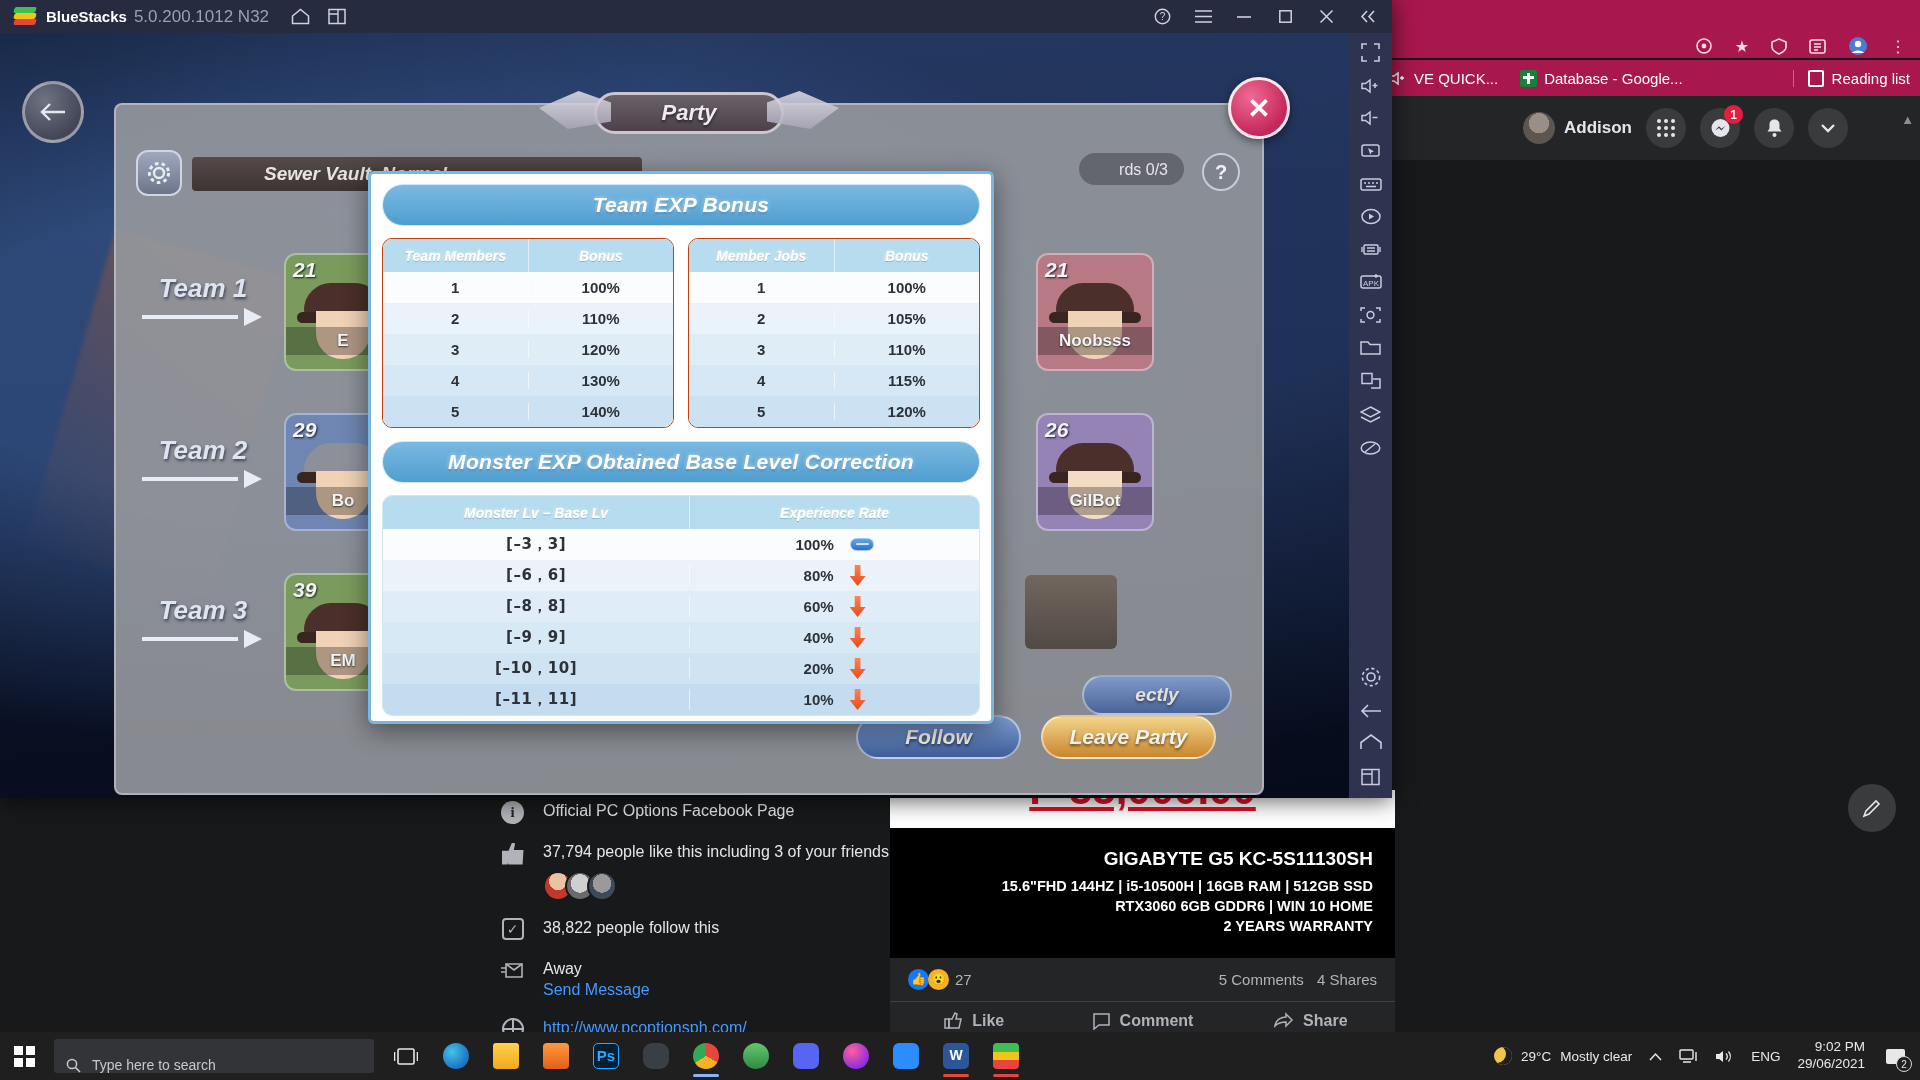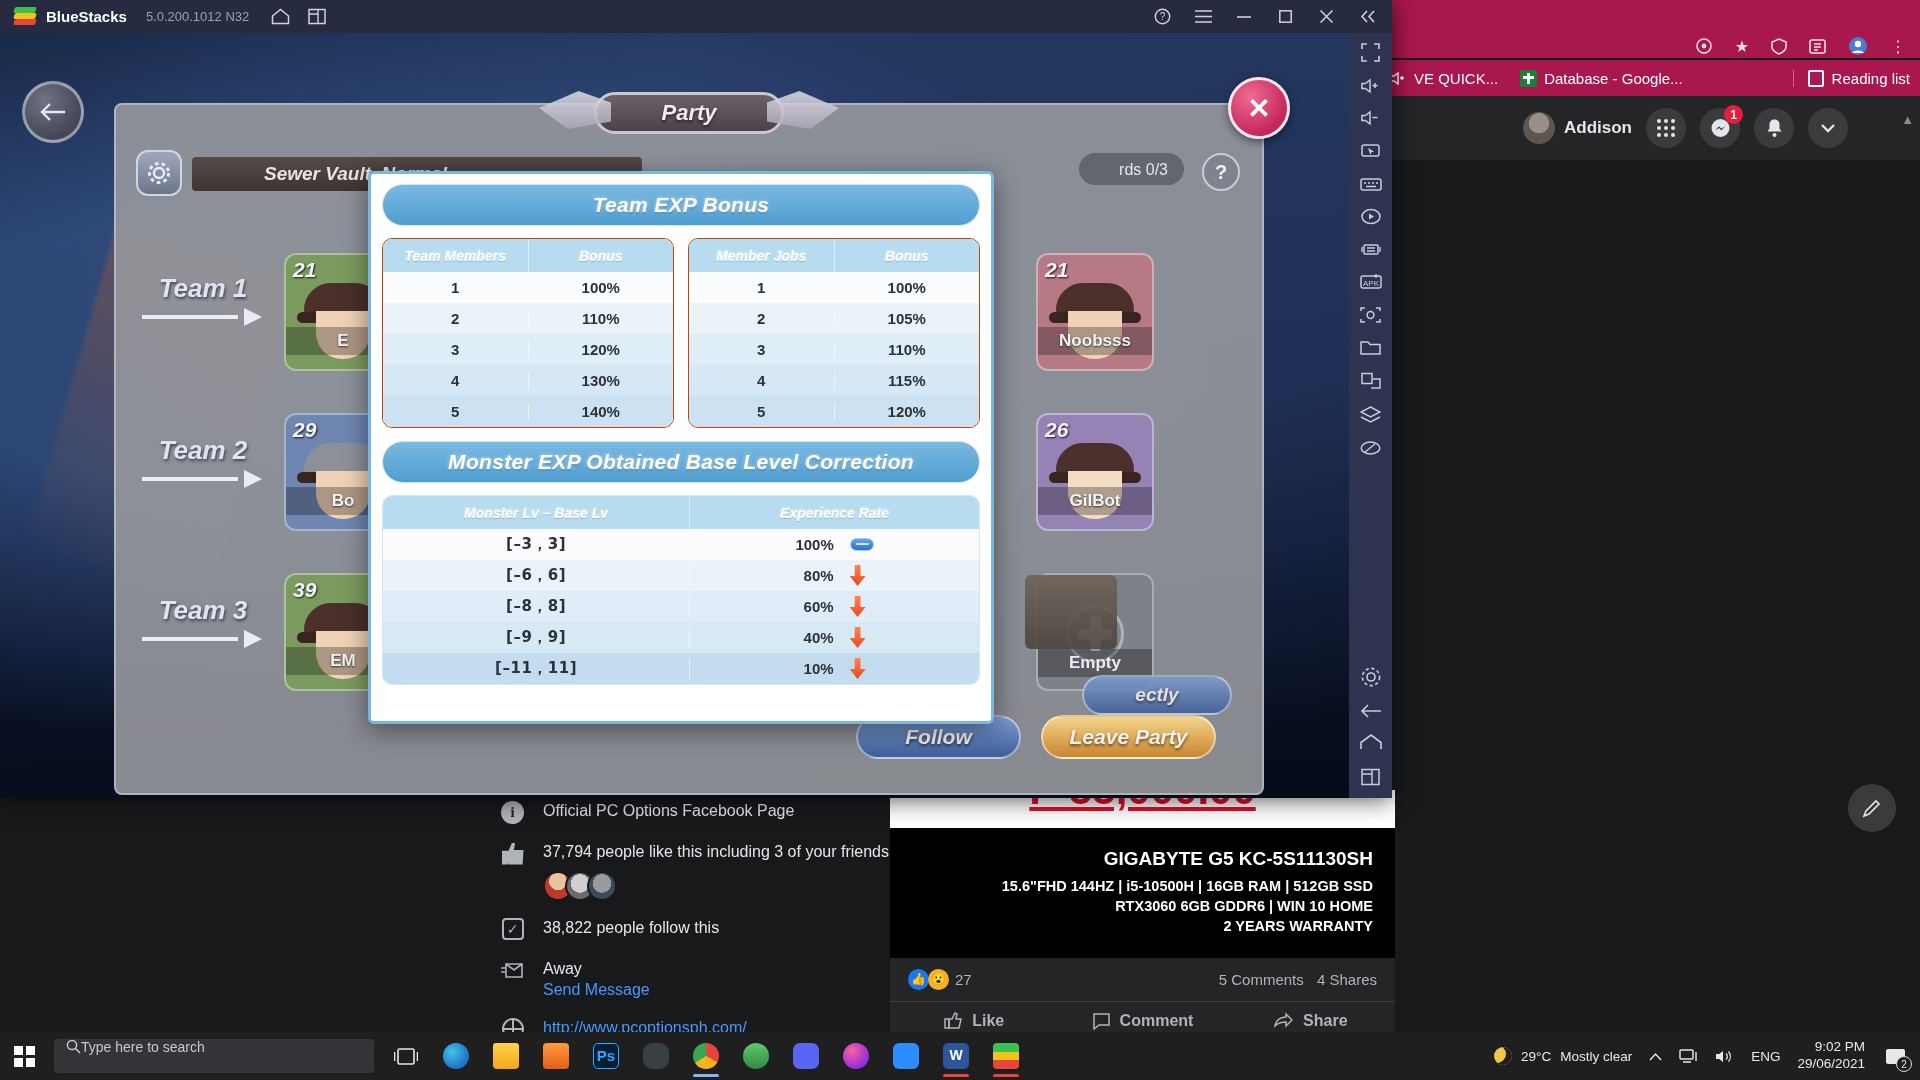--- a/index.html
+++ b/index.html
@@ -181,21 +181,21 @@
     width: 22px; height: 20px; margin: 0 10px 0 8px; position: relative;
   }
   .bs-logo i {
     position: absolute; left: 0; width: 22px; height: 6px; border-radius: 2px; display: block;
     transform: skewX(-16deg);
   }
   .bs-logo i:nth-child(1) { top: 0;  background: #3fbf4f; }
   .bs-logo i:nth-child(2) { top: 6px; background: #f0c419; }
   .bs-logo i:nth-child(3) { top: 12px; background: #e8453c; }
   .bs-title { font-size: 15px; font-weight: bold; color: #fff; }
-  .bs-ver { font-size: 13px; color: #9aa0b5; margin-left: 19px; text-align: center; }
+  .bs-ver { font-size: 17px; color: #9aa0b5; margin-left: 7px; text-align: center; }
   .bs-ticons { display: flex; gap: 18px; margin-left: 22px; color: #cfd2e0; }
   .bs-winctl { margin-left: auto; display: flex; gap: 3px; align-items: center; }
   .bs-winctl div {
     width: 38px; height: 30px; display: flex; align-items: center; justify-content: center;
     color: #cfd2e0; font-size: 14px;
   }
   .bs-sidebar {
     position: absolute; right: 0; top: 33px; width: 43px; height: 765px;
     background: #2e3350; display: flex; flex-direction: column; align-items: center;
     padding-top: 10px; gap: 16px; color: #c9ccdd;
@@ -480,21 +480,21 @@
     position: absolute; left: 0; bottom: 0; width: 1920px; height: 48px;
     background: #1f1f1f; display: flex; align-items: center;
   }
   .tb-start {
     width: 48px; height: 48px; display: flex; align-items: center; justify-content: center;
   }
   .win-logo { display: grid; grid-template-columns: 9px 9px; grid-template-rows: 9px 9px; gap: 3px; }
   .win-logo i { background: #fff; display: block; }
   .tb-search {
     width: 320px; height: 34px; margin-left: 6px; background: #333438;
-    border-radius: 3px; display: flex; align-items: flex-start; 
+    border-radius: 3px; display: flex; align-items: flex-end; gap: 11px;
     padding: 0 12px; color: #c9c9cc; font-size: 14px;
   }
   .tb-icons { display: flex; align-items: center; gap: 6px; margin-left: 10px; }
   .tb-app {
     width: 44px; height: 44px; border-radius: 4px; position: relative;
     display: flex; align-items: center; justify-content: center;
   }
   .tb-app .g { width: 26px; height: 26px; border-radius: 5px; display: block; }
   .tb-app.active::after {
     content: ""; position: absolute; bottom: 1px; left: 9px; width: 26px; height: 3px;
@@ -958,24 +958,20 @@
           <span class="hat"></span>
           <span class="face"></span>
           <span class="nameplate">Noobsss</span>
         </div>
         <div class="char-card" style="left:920px; top:308px; background:#9583b5;">
           <span class="lvl">26</span>
           <span class="hat"></span>
           <span class="face" style="background:#f3dcc4;"></span>
           <span class="nameplate">GilBot</span>
         </div>
-        <div class="empty-card" style="left:920px; top:468px;">
-          <span class="plus-ring"></span>
-          <span class="nameplate">Empty</span>
-        </div>
 
         <div class="beast-slot"></div>
 
         <div class="pill-btn btn-directly">ectly</div>
         <div class="pill-btn btn-follow">Follow</div>
         <div class="pill-btn btn-leave">Leave Party</div>
 
         <div class="exp-dialog" style="left:252px; top:66px;">
 
           <div class="exp-header">Team EXP Bonus</div>
@@ -1065,20 +1061,27 @@
                 <span class="rate-icon down"></span>
               </div>
             </div>
             <div class="bt-row" style="background:#d8e9f6;">
               <div class="c1">[–9，9]</div>
               <div class="c2">
                 <span>40%</span>
                 <span class="rate-icon down"></span>
               </div>
             </div>
+            <div class="bt-row" style="background:#cfe3f3;">
+              <div class="c1">[–10，10]</div>
+              <div class="c2">
+                <span>20%</span>
+                <span class="rate-icon down"></span>
+              </div>
+            </div>
             <div class="bt-row" style="background:#c3dcf0;">
               <div class="c1">[–11，11]</div>
               <div class="c2">
                 <span>10%</span>
                 <span class="rate-icon down"></span>
               </div>
             </div>
           </div>
 
         </div>

